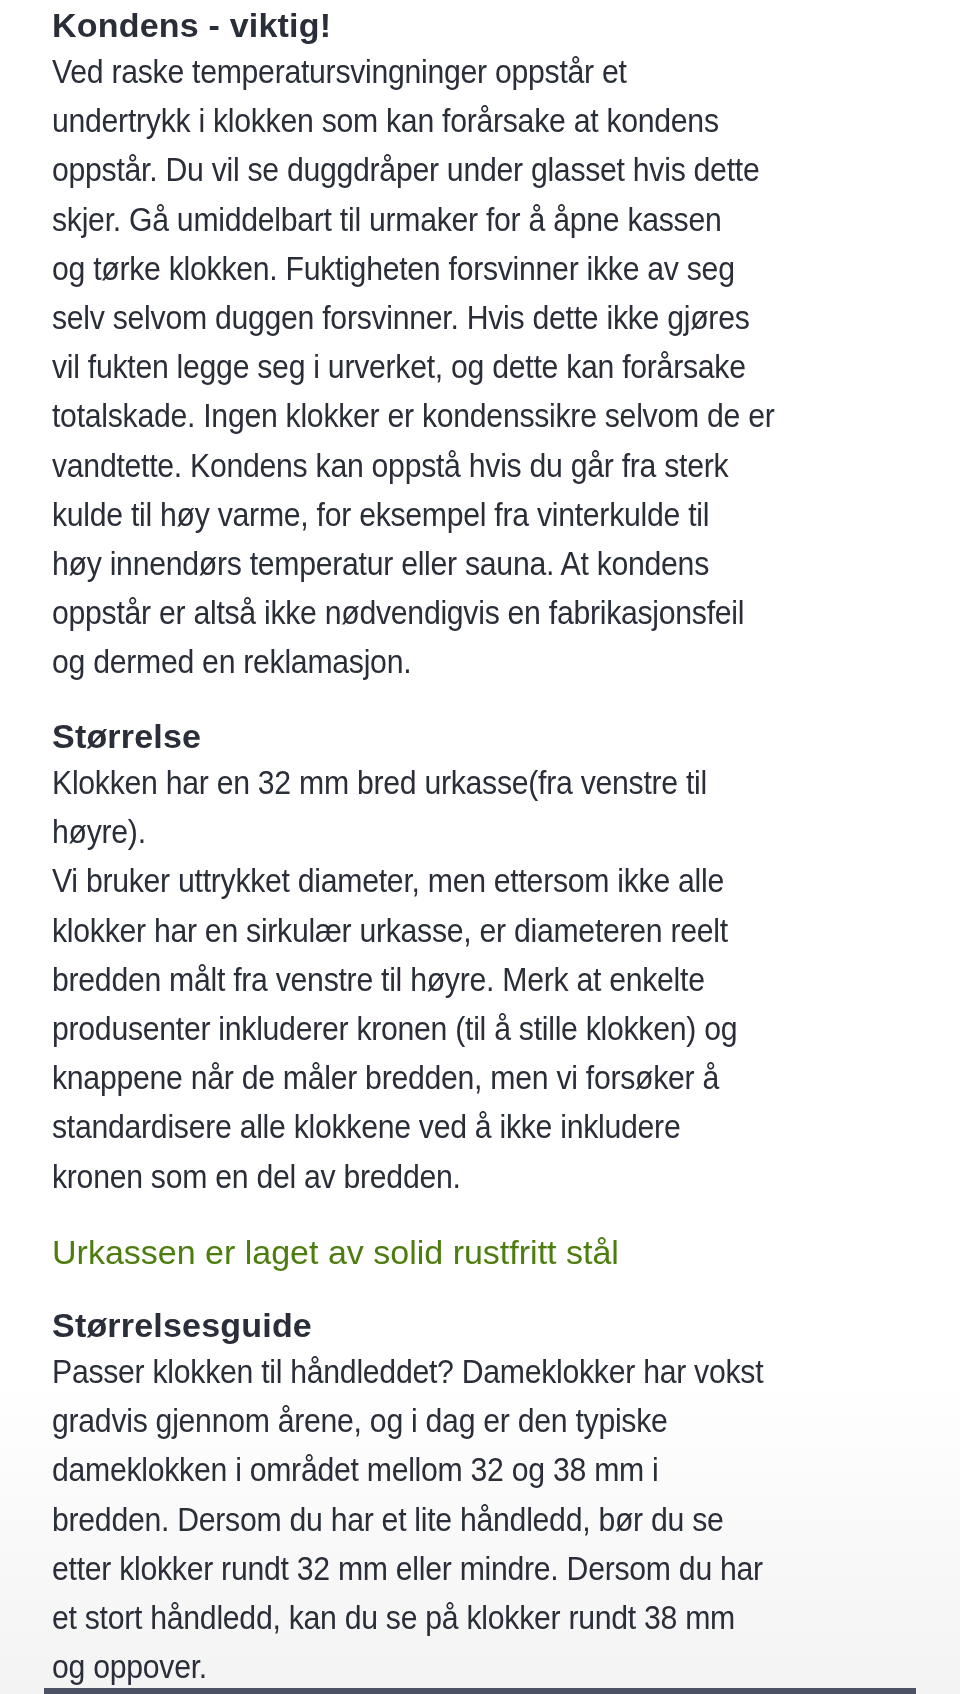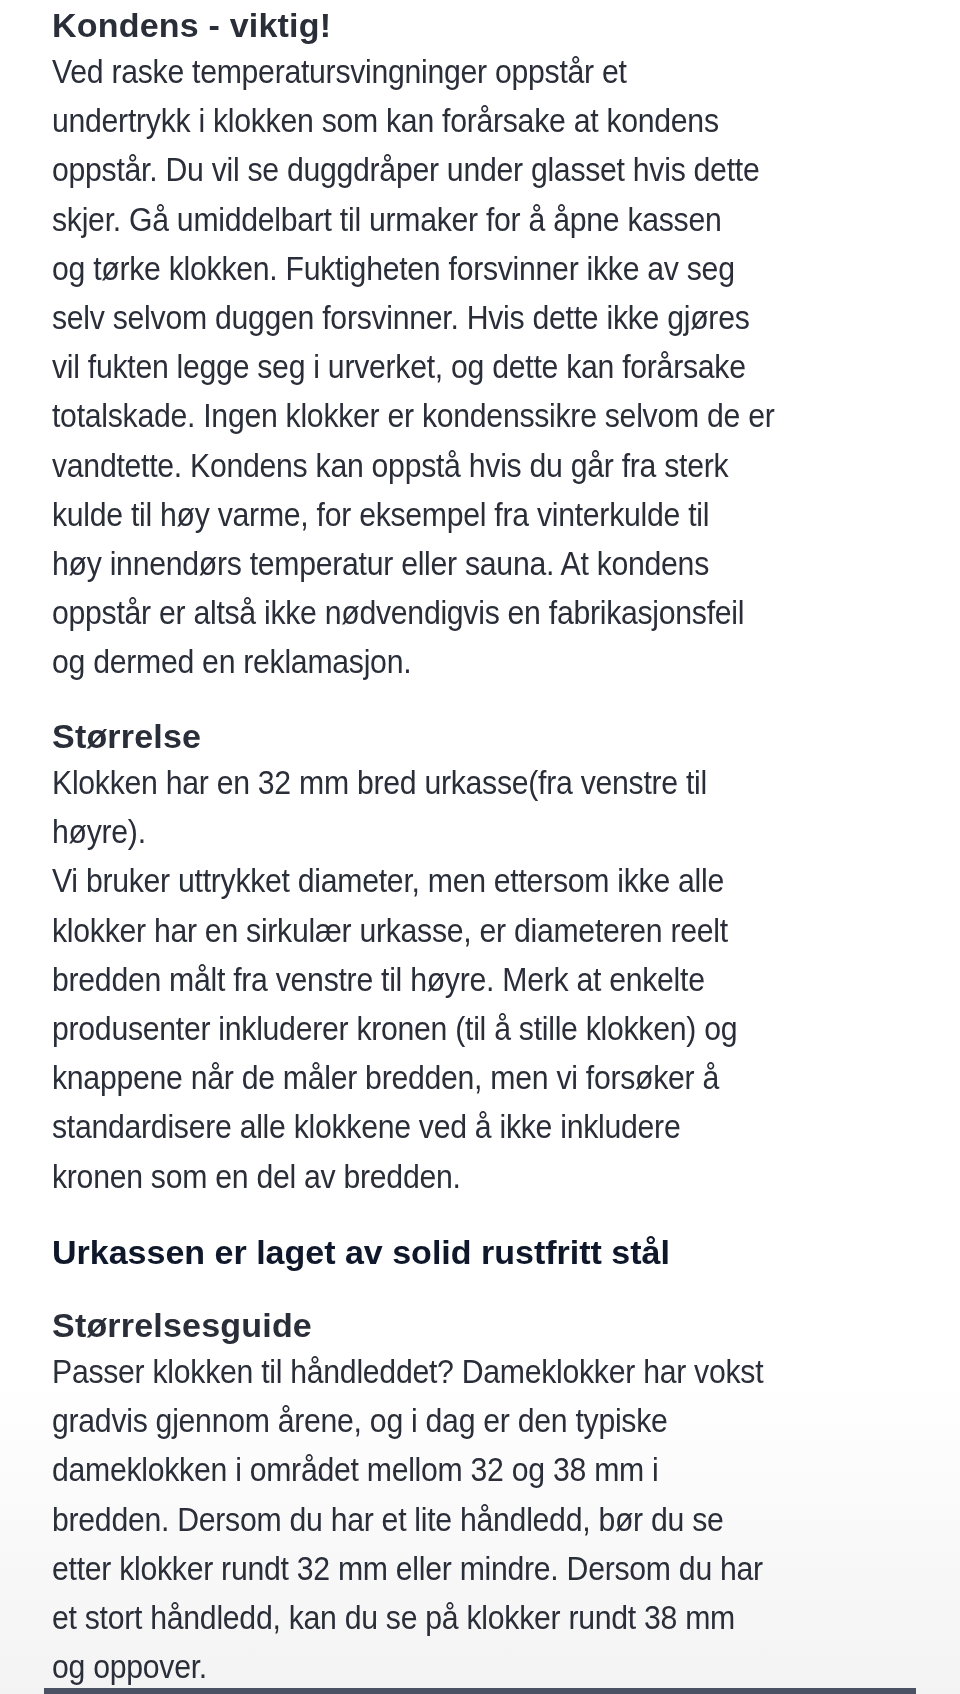--- a/index.html
+++ b/index.html
@@ -33,25 +33,25 @@
       font-size: 32.5px;
       line-height: 49.2px;
       margin: 0;
       letter-spacing: -0.3px;
       color: #2a2e39;
       transform: scaleX(0.93);
       transform-origin: left top;
       width: 940px;
     }
     .heading-only {
-      font-weight: 700;
+      font-weight: 400;
       font-size: 34px;
       line-height: 46px;
       margin: 0;
-      color: #0f172a;
+      color: #4d7c0f;
     }
     #sec-kondens { position: absolute; top: 2px; }
     #sec-kondens .para { margin-top: 0; }
     #sec-storrelse { position: absolute; top: 713px; }
     #sec-material { position: absolute; top: 1229px; }
     #sec-guide { position: absolute; top: 1302px; }
     .bottom-bar {
       position: absolute;
       left: 44px;
       top: 1688px;

